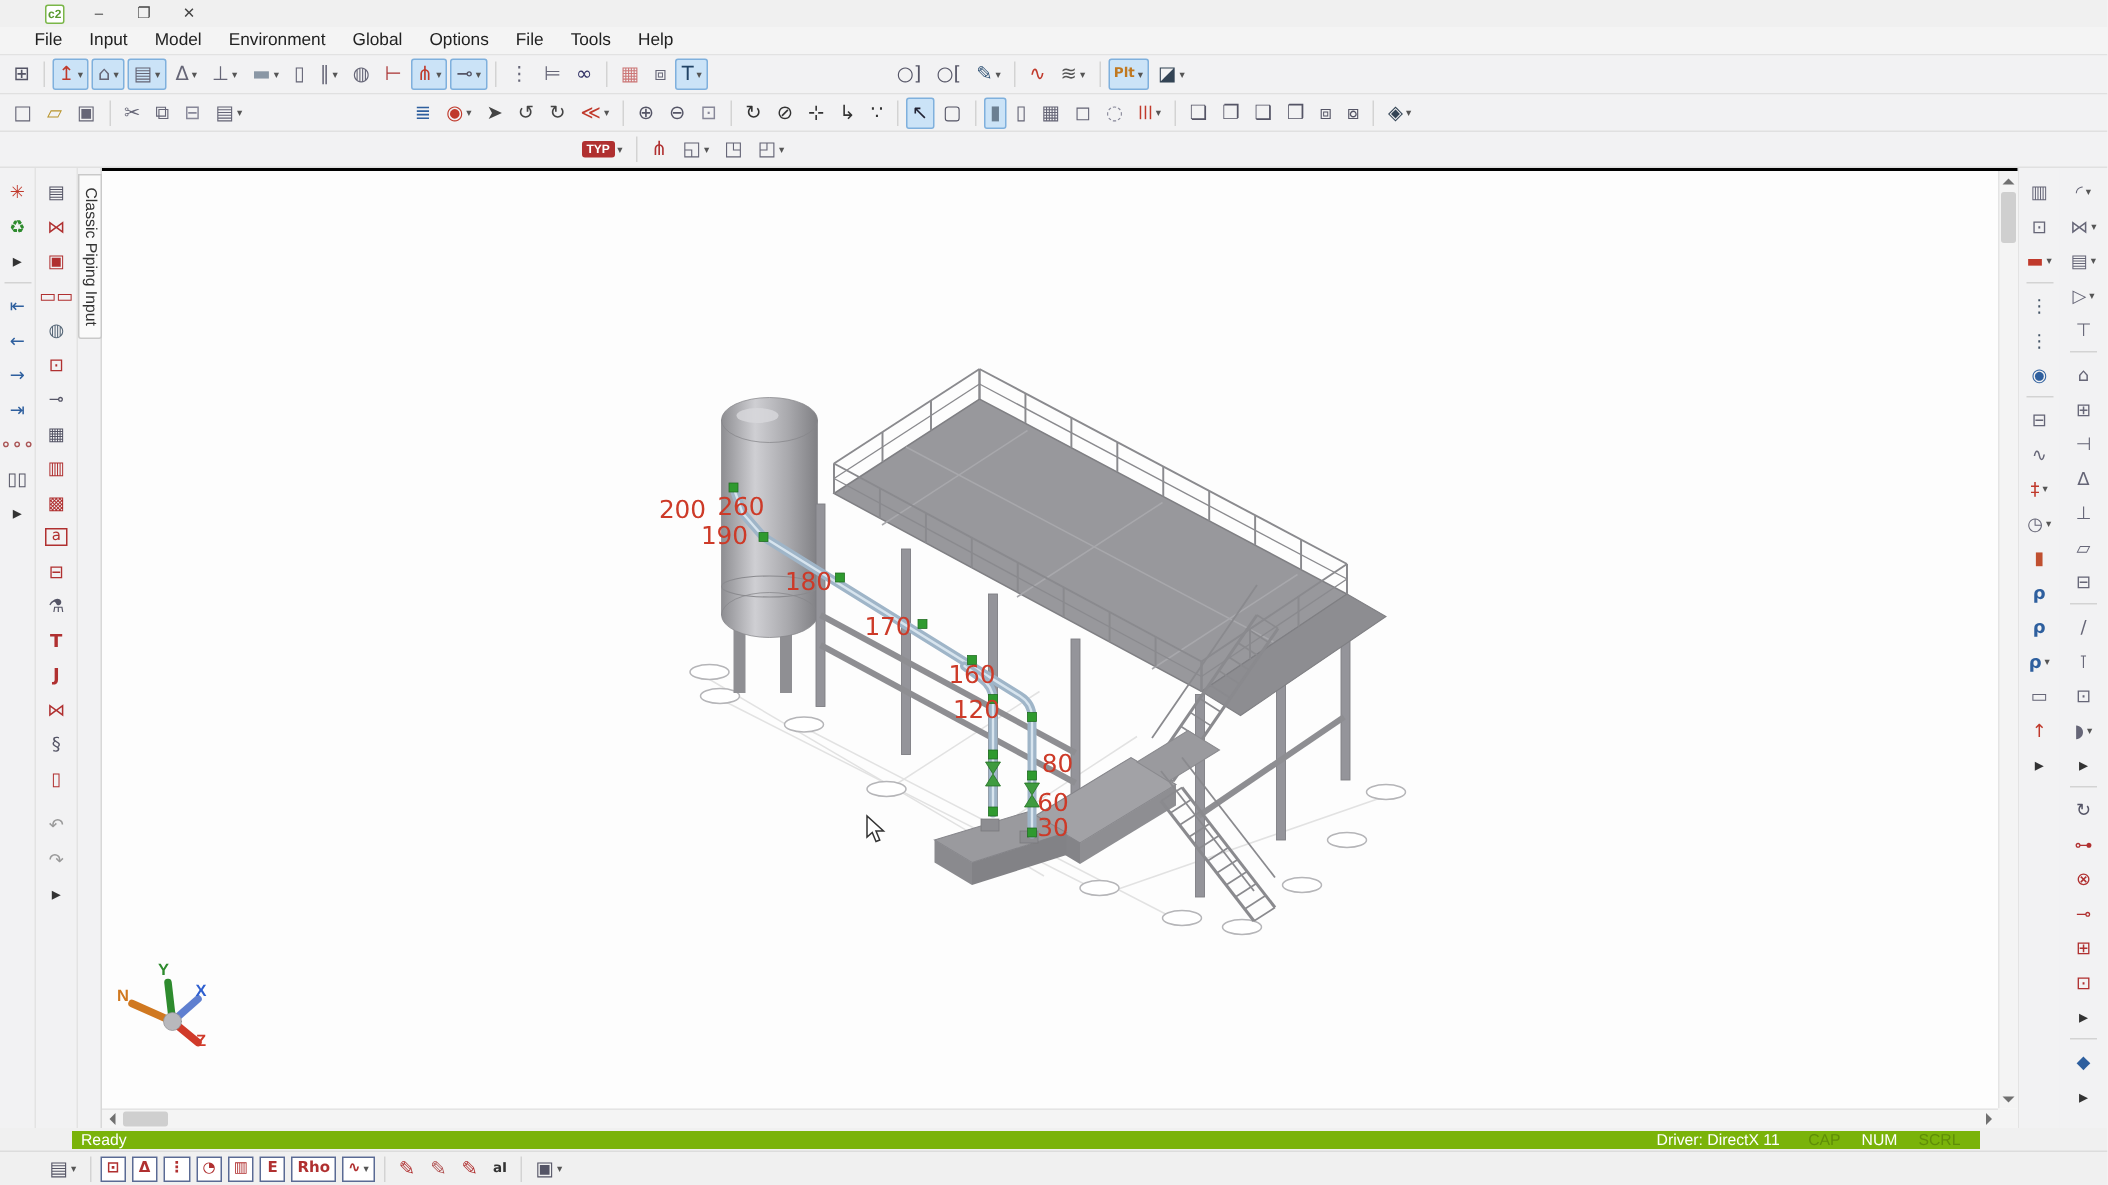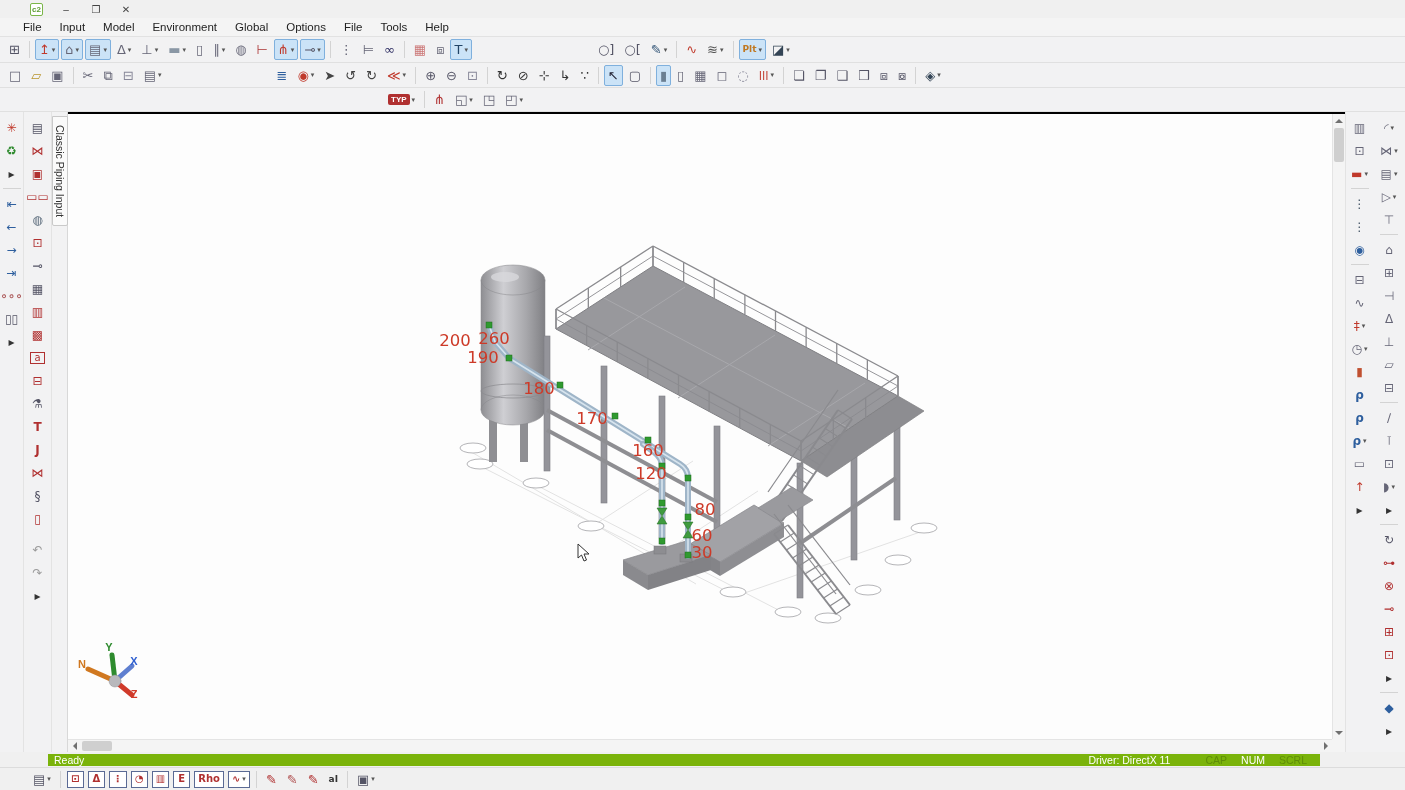--- a/index.html
+++ b/index.html
@@ -65,21 +65,21 @@
   .tri.right { border-left-color:#707070; left:5px; top:2px; }
   .vthumb { position:absolute; left:1px; right:1px; top:14px; height:34px; background:#cfcfcf; border-radius:2px; }
   .hthumb { position:absolute; top:1px; bottom:1px; left:14px; width:30px; background:#cfcfcf; border-radius:2px; }
   .vscroll .abot { position:absolute; bottom:0; }
 
   
   .statusbar { height:15px; display:flex; align-items:center; font-size:10.5px; }
   .sb-left { width:48px; background:#efefef; }
   .sb-green { flex:1; background:#7ab30a; color:#fff; display:flex; align-items:center; padding:0 6px; }
   .sb-ready { flex:1; }
-  .sb-driver { margin-right:28px; }
+  .sb-driver { margin-right:12px; }
   .sb-ind { margin:0 7px; }
   .sb-ind.off { color:#5f8d07; }
   .sb-right { width:85px; background:#efefef; }
 
   
   .bottombar { height:23px; display:flex; align-items:center; background:#f0f0f0; border-top:1px solid #dcdcdc; padding-left:28px; }
   .bottombar button.tb.box { border:1px solid #5a6a94; background:#fff; height:17px; min-width:17px; justify-content:center; margin:0 2px; border-radius:0; }
   .bottombar button.tb.box .g { font-size:10px; color:#b03030; font-weight:bold; }
 </style>
 </head>

